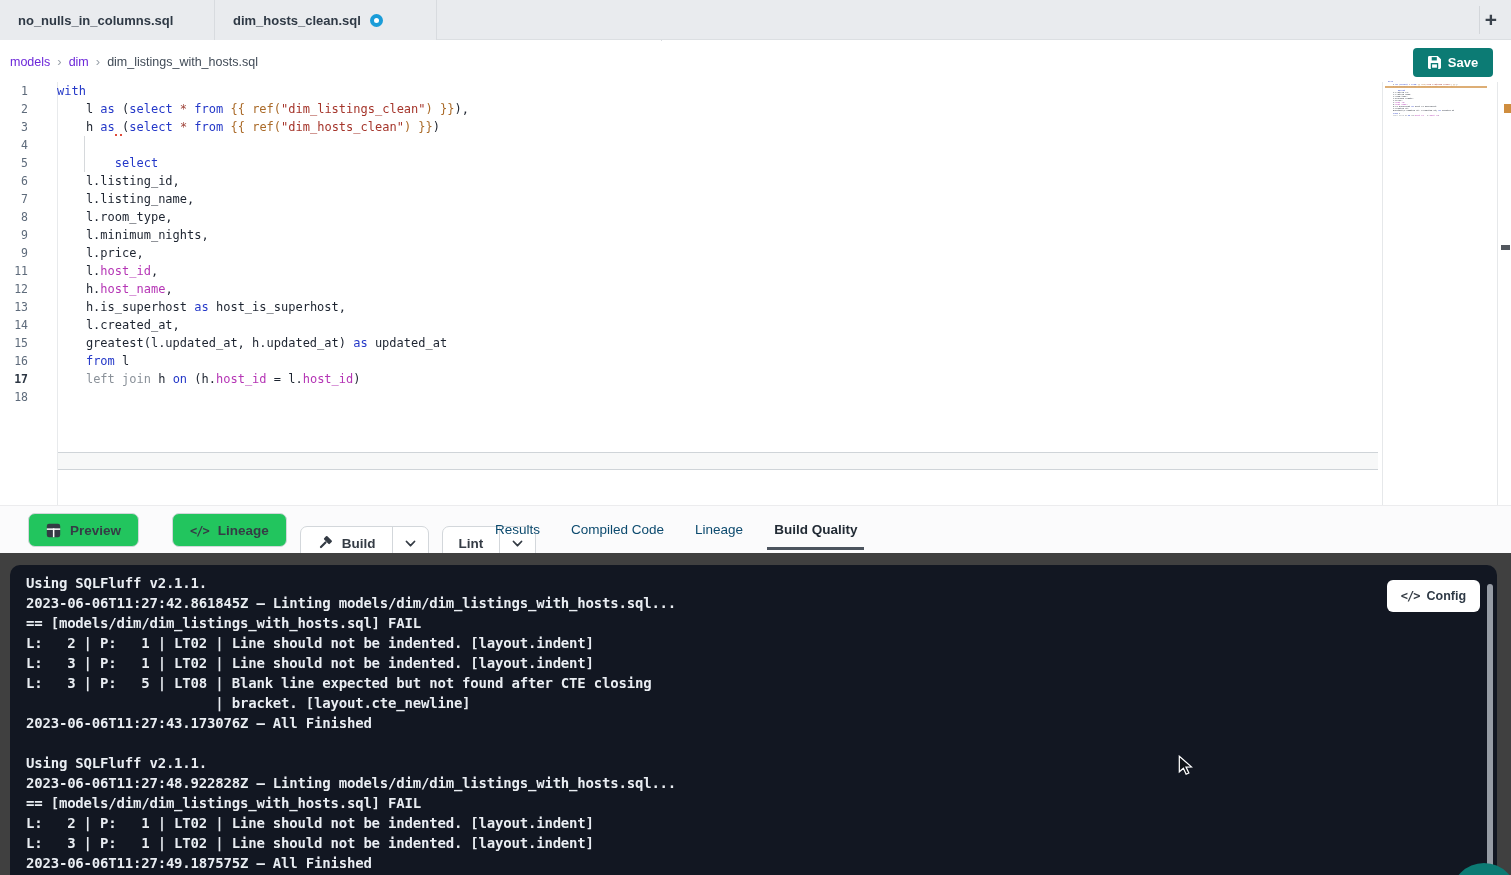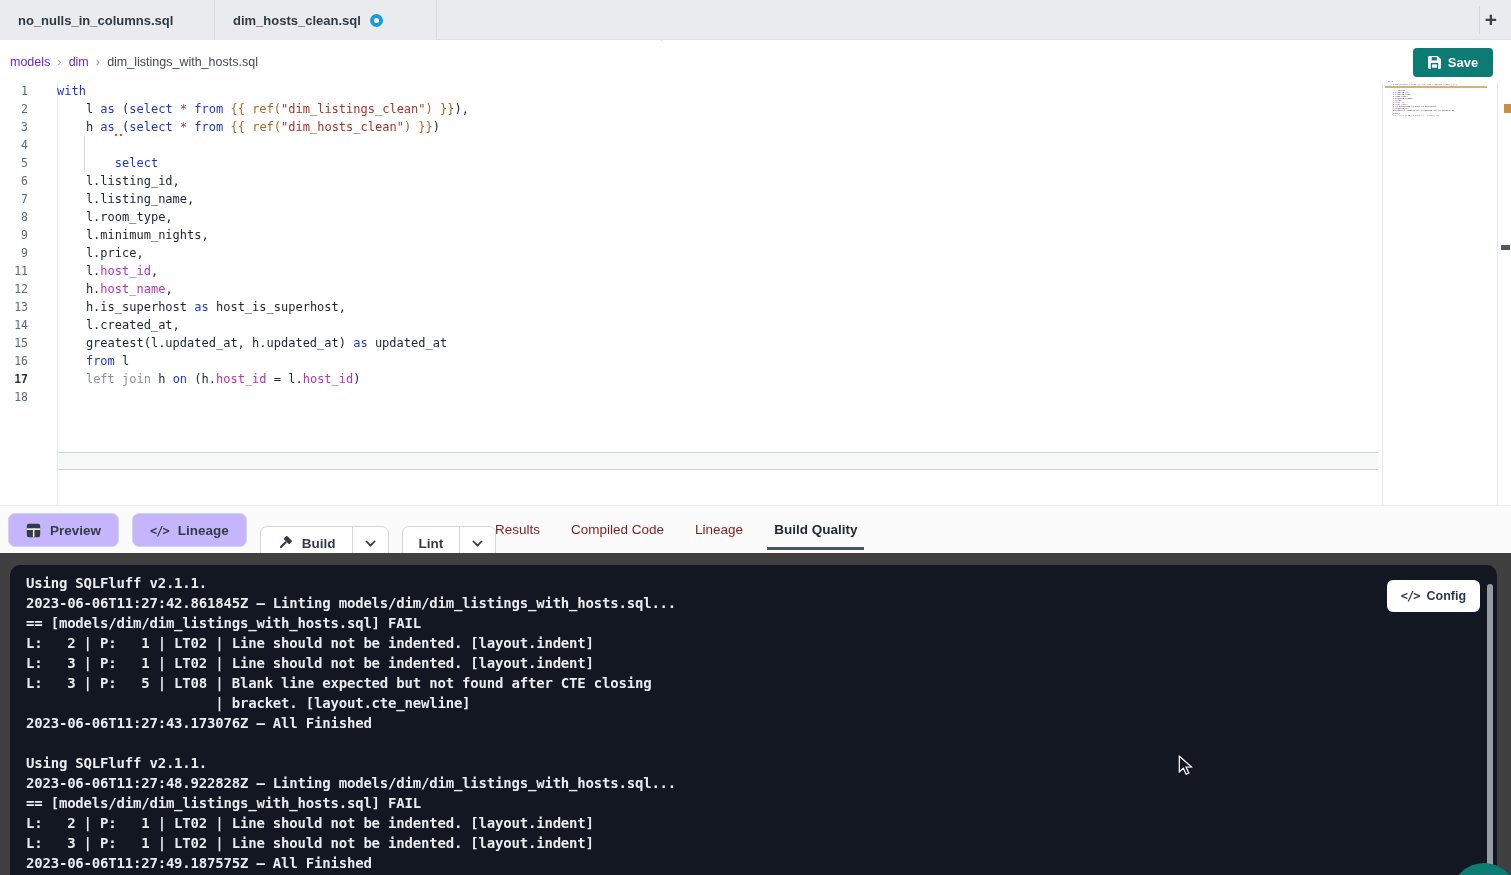--- a/index.html
+++ b/index.html
@@ -48,28 +48,28 @@
   .scrollgutter-border { position:absolute; left:1497px; top:0; width:1px; height:423px; background:#e6e8ea; }
   .minimap { position:absolute; left:1388px; top:-1px; width:99px; height:130px; overflow:hidden; cursor:pointer; }
   .minimap .code-clone { transform:scale(0.17,0.115); transform-origin:0 0; font-family:"DejaVu Sans Mono", monospace; font-size:12px; white-space:pre; color:#1d2430; }
   .lint-band { position:absolute; left:1385px; top:3.5px; width:102px; height:2.5px; background:var(--band); opacity:.9; }
   .marker-orange { position:absolute; left:1504px; top:22px; width:7px; height:9px; background:var(--gmark); }
   .marker-dark { position:absolute; left:1501px; top:163px; width:9px; height:5px; background:#52575e; }
 
   
   .band { position:absolute; left:0; top:505px; width:1511px; height:48px; background:#fbfbfc; border-top:1px solid #ececee; }
   .btn-row { position:absolute; left:8px; top:7px; display:flex; gap:13px; }
-  .tbtn { height:34px; background:#c4b5fd; border:1px solid #d3d7db; border-radius:7px; display:flex; align-items:center; justify-content:center; gap:9px; padding:0 17px; font-size:13.5px; font-weight:600; color:#353c45; cursor:pointer; }
+  .tbtn { height:34px; background:#22c55e; border:1px solid #d3d7db; border-radius:7px; display:flex; align-items:center; justify-content:center; gap:9px; padding:0 17px; font-size:13.5px; font-weight:600; color:#353c45; cursor:pointer;margin-left:20px; }
   .split { display:flex; height:34px; border:1px solid #d3d7db; border-radius:7px; background:#fff; overflow:hidden;margin-top:13px; }
   .split .main { display:flex; align-items:center; gap:9px; padding:0 16px; font-size:13.5px; font-weight:600; color:#353c45; cursor:pointer; }
   .split .chev { width:36px; display:flex; align-items:center; justify-content:center; border-left:1px solid #d3d7db; cursor:pointer; }
   .code-glyph { font-family:"DejaVu Sans Mono", monospace; font-size:12px; font-weight:700; color:#353c45; letter-spacing:-1px; }
 
   .ptabs { position:absolute; left:495px; top:0; height:47px; display:flex; gap:31px; align-items:center; }
-  .ptab { position:relative; font-size:13.5px; color:#7f1d1d; height:47px; display:flex; align-items:center; cursor:pointer; white-space:nowrap; }
+  .ptab { position:relative; font-size:13.5px; color:#0c4a6e; height:47px; display:flex; align-items:center; cursor:pointer; white-space:nowrap; }
   .ptab.active { color:#222b35; font-weight:600; }
   .ptab.active::after { content:""; position:absolute; left:-7px; right:-7px; bottom:3px; height:3.5px; background:#4c545e; }
 
   
   .bottom { position:absolute; left:0; top:553px; width:1511px; height:322px; background:#404040; }
   .terminal { position:absolute; left:10px; top:12px; width:1487px; height:312px; background:var(--termbg); border-radius:10px 10px 0 0; overflow:hidden; }
   .tlines { position:absolute; left:16px; top:8px; font-family:"DejaVu Sans Mono", monospace; font-size:14px; font-weight:700; letter-spacing:-0.2px; color:#e9edf2; white-space:pre; }
   .tlines div { height:20px; line-height:20px; }
   .config-btn { position:absolute; left:1377px; top:15px; width:93px; height:32px; background:#fff; border-radius:6px; display:flex; align-items:center; justify-content:center; gap:7px; font-size:12.5px; font-weight:600; color:#2f3a46; cursor:pointer; }
   .term-scroll { position:absolute; left:1477px; top:19px; width:6px; height:285px; border-radius:3px; background:#969ca5; cursor:pointer; }

